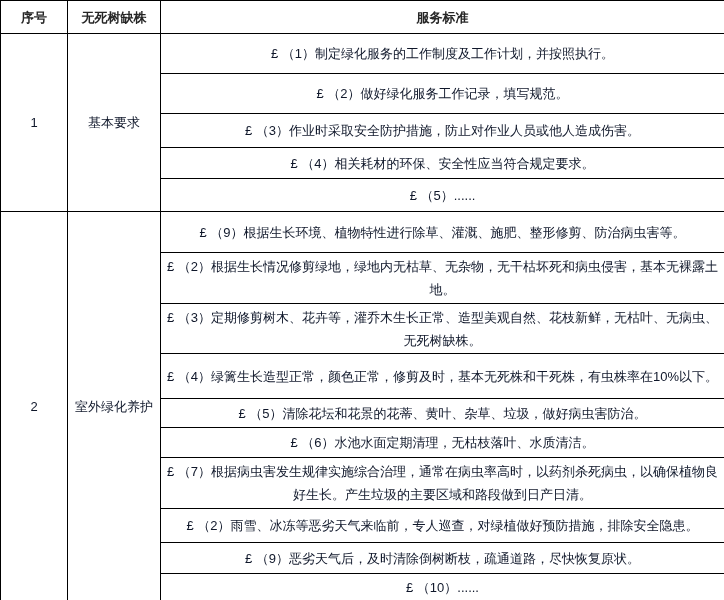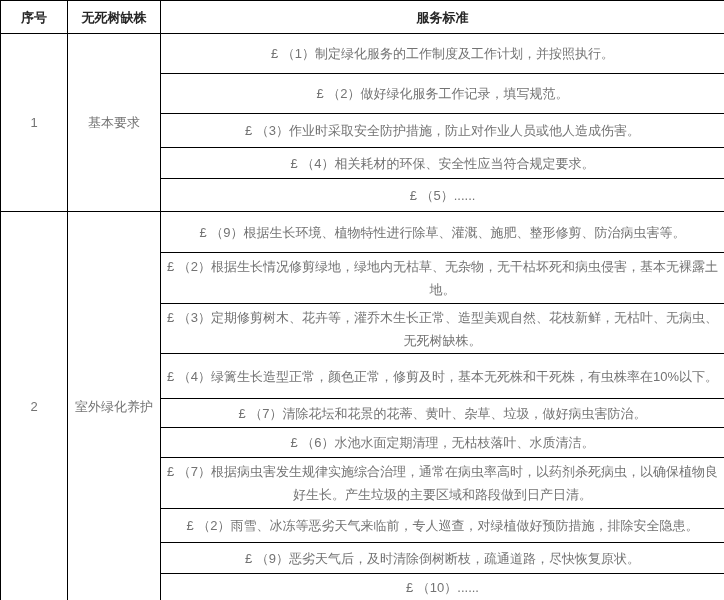--- a/index.html
+++ b/index.html
@@ -17,21 +17,21 @@
   table.svc {
     width: 724px;
     height: 600px;
     border-collapse: collapse;
     table-layout: fixed;
   }
   table.svc th,
   table.svc td {
     border: 1px solid #000000;
     font-size: 13px;
-    color: #737373;
+    color: #0f172a;
     text-align: center;
     vertical-align: middle;
     padding: 1px 2px;
     line-height: 23px;
     word-break: break-all;
     overflow: hidden;
   }
   table.svc th {
     color: #262626;
     font-weight: bold;
@@ -84,21 +84,21 @@
     <tr style="height:51px">
       <td class="std-cell">£ （2）根据生长情况修剪绿地，绿地内无枯草、无杂物，无干枯坏死和病虫侵害，基本无裸露土地。</td>
     </tr>
     <tr style="height:50px">
       <td class="std-cell">£ （3）定期修剪树木、花卉等，灌乔木生长正常、造型美观自然、花枝新鲜，无枯叶、无病虫、无死树缺株。</td>
     </tr>
     <tr style="height:45px">
       <td class="std-cell">£ （4）绿篱生长造型正常，颜色正常，修剪及时，基本无死株和干死株，有虫株率在10%以下。</td>
     </tr>
     <tr style="height:29px">
-      <td class="std-cell">£ （7）清除花坛和花景的花蒂、黄叶、杂草、垃圾，做好病虫害防治。</td>
+      <td class="std-cell">£ （5）清除花坛和花景的花蒂、黄叶、杂草、垃圾，做好病虫害防治。</td>
     </tr>
     <tr style="height:30px">
       <td class="std-cell">£ （6）水池水面定期清理，无枯枝落叶、水质清洁。</td>
     </tr>
     <tr style="height:51px">
       <td class="std-cell">£ （7）根据病虫害发生规律实施综合治理，通常在病虫率高时，以药剂杀死病虫，以确保植物良好生长。产生垃圾的主要区域和路段做到日产日清。</td>
     </tr>
     <tr style="height:34px">
       <td class="std-cell">£ （2）雨雪、冰冻等恶劣天气来临前，专人巡查，对绿植做好预防措施，排除安全隐患。</td>
     </tr>

